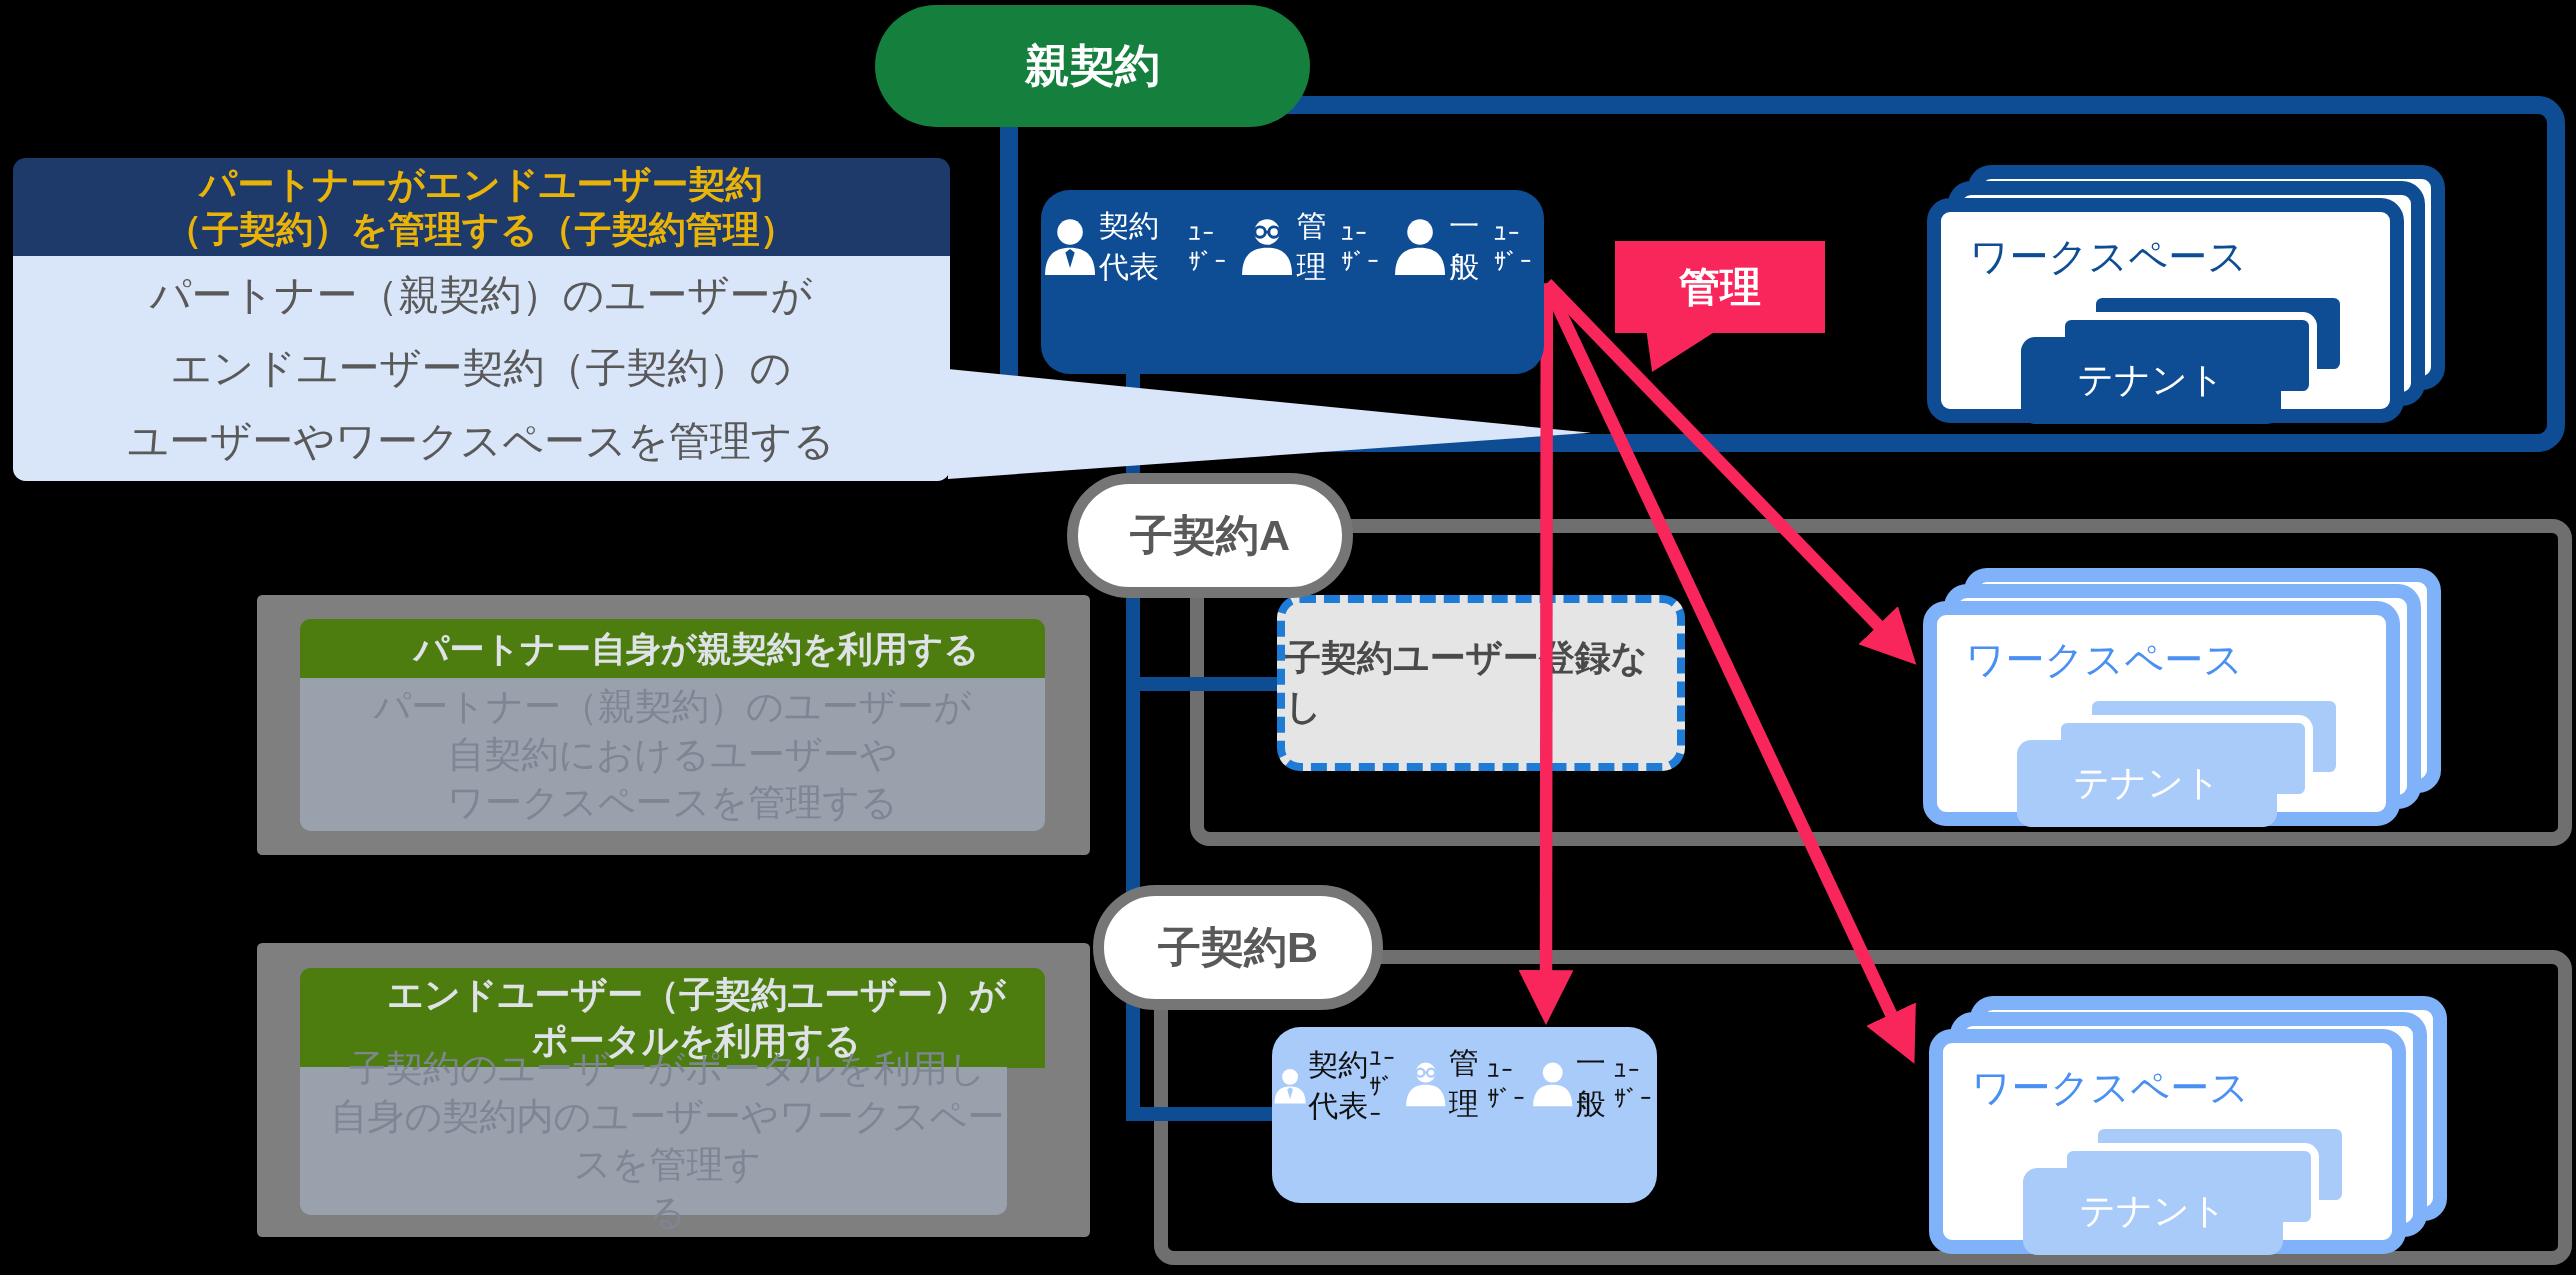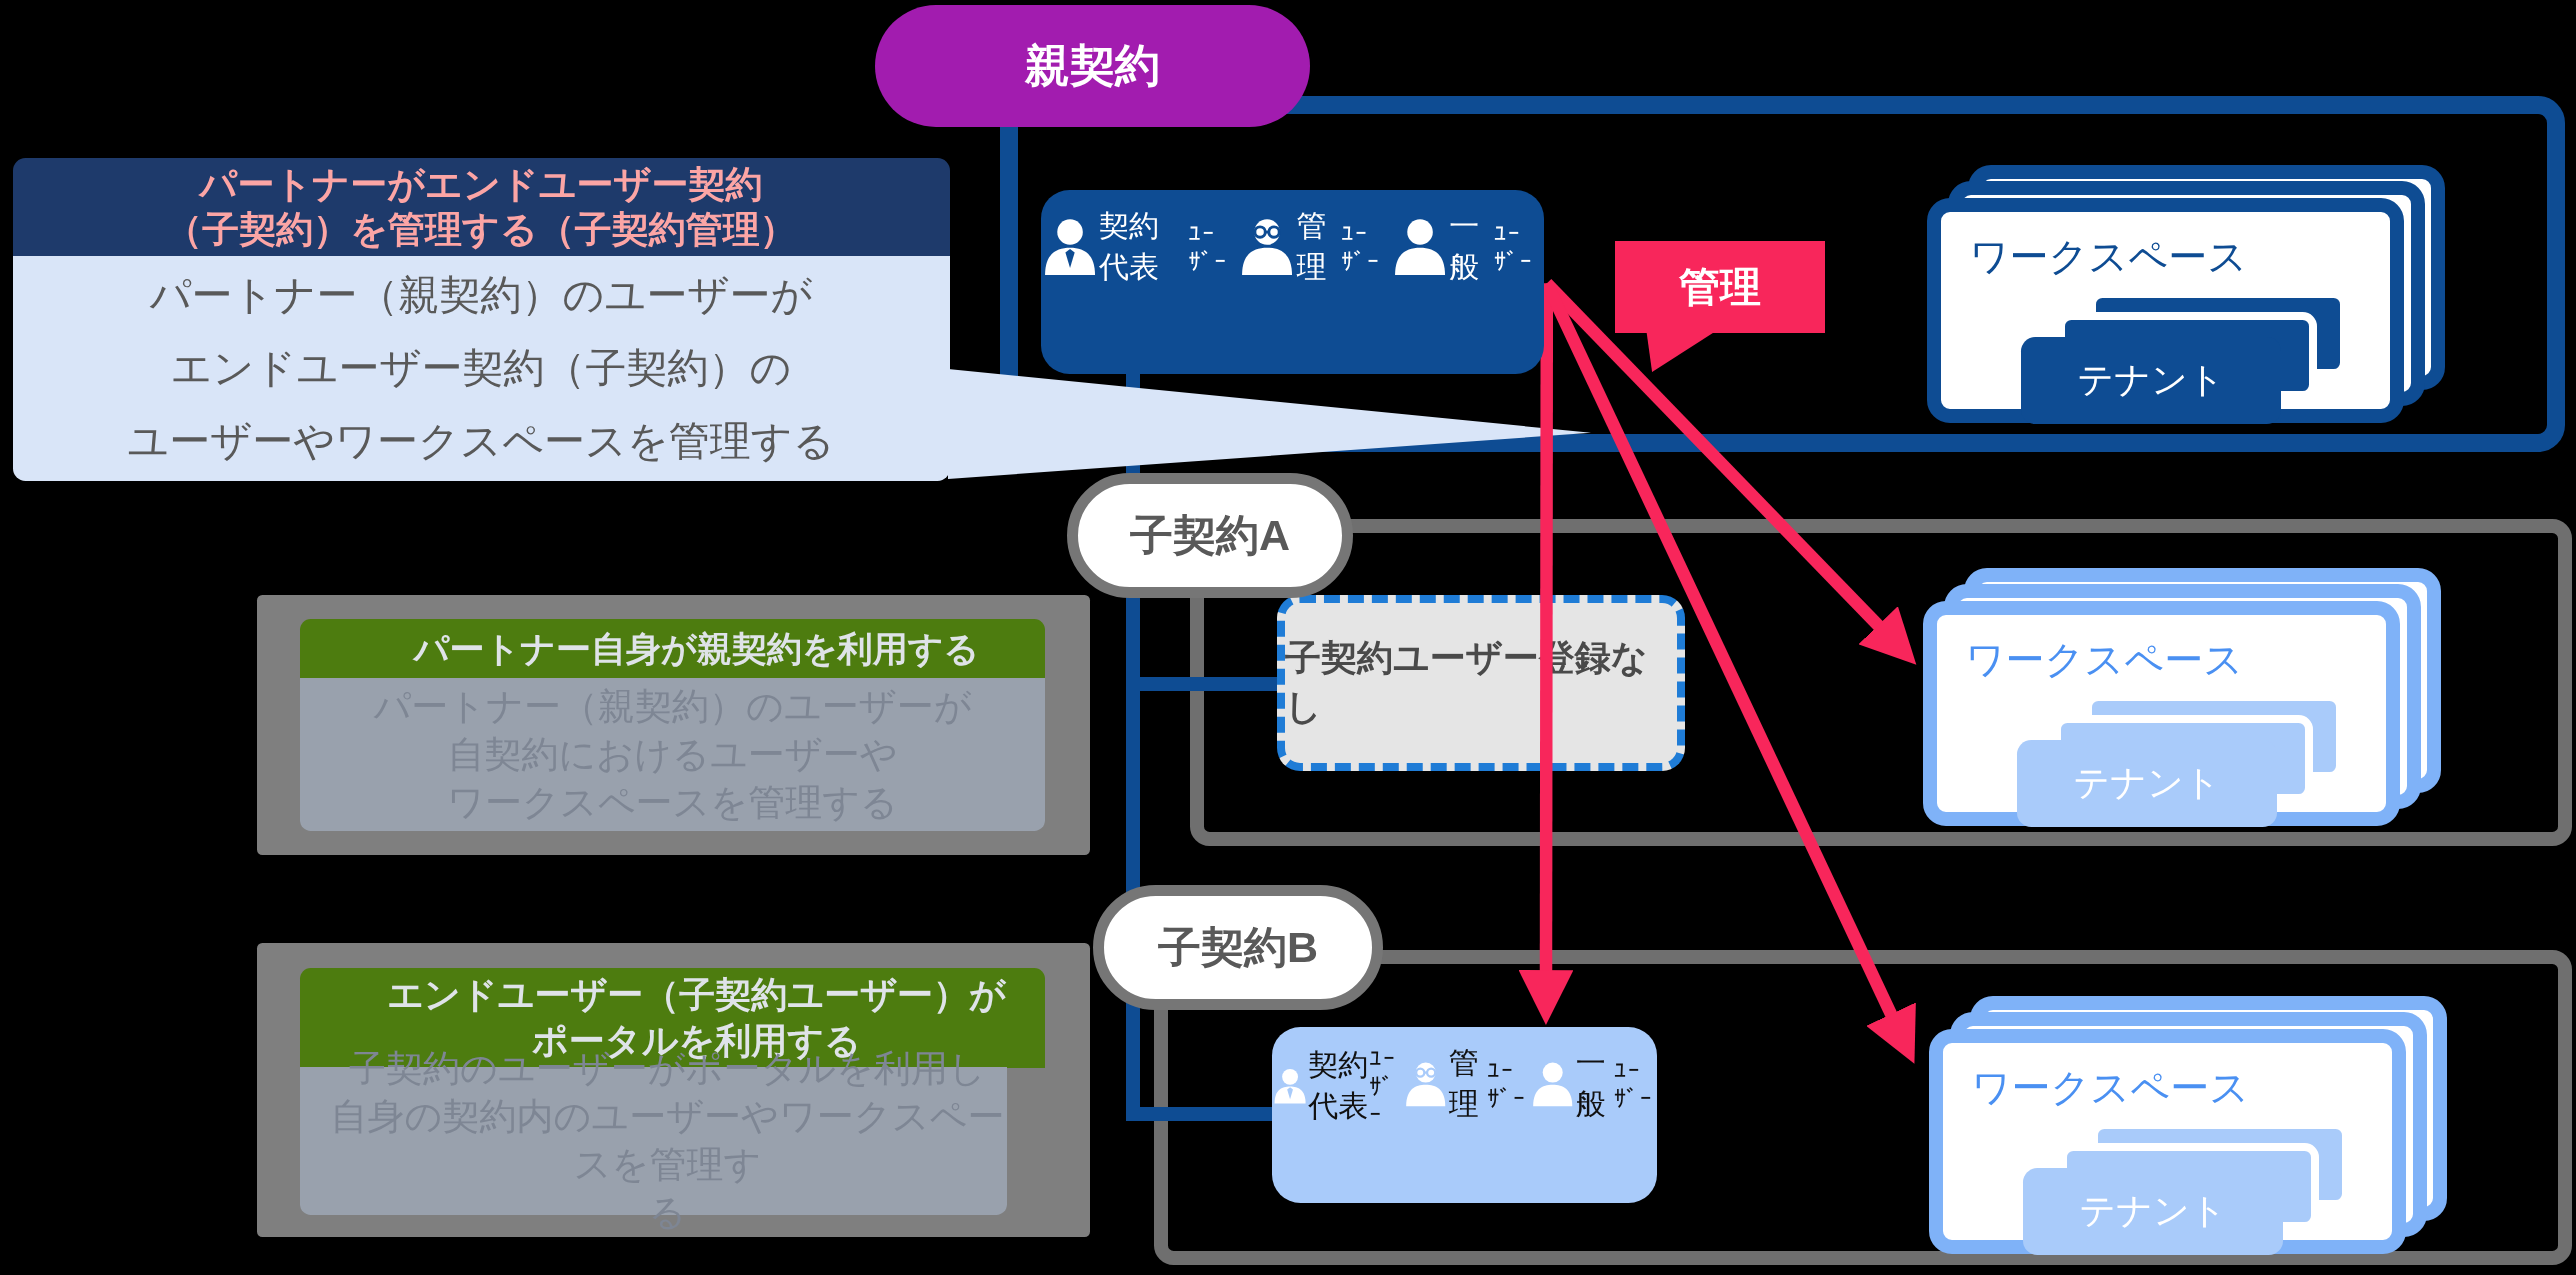--- a/index.html
+++ b/index.html
@@ -9,26 +9,26 @@
 
   
   .frame{position:absolute;background:transparent;z-index:1;}
   .frame.navy{border:18px solid #0E4C93;border-radius:27px;}
   .frame.gray{border:14.3px solid #6F6F6F;border-radius:19.6px;}
   .line{position:absolute;background:#0E4C93;z-index:1;}
 
   
   .pill{position:absolute;display:flex;align-items:center;justify-content:center;
         border-radius:80px;font-weight:bold;z-index:7;}
-  .pill.navy{background:#a21caf;color:#fff;font-size:45px;}
+  .pill.navy{background:#15803d;color:#fff;font-size:45px;}
   .pill.white{background:#fff;border:11.6px solid #767676;color:#595959;font-size:43px;}
 
   
   .co-head{position:absolute;left:12.5px;top:158px;width:937px;height:98px;background:#1E3A6B;
-           border-radius:12.5px 12.5px 0 0;color:#fca5a5;font-weight:bold;font-size:37px;line-height:45px;
+           border-radius:12.5px 12.5px 0 0;color:#eab308;font-weight:bold;font-size:37px;line-height:45px;
            display:flex;flex-direction:column;justify-content:center;text-align:center;z-index:3;}
   .co-body{position:absolute;left:12.5px;top:256px;width:937px;height:225px;background:#D9E5F8;
            border-radius:0 0 12.5px 12.5px;color:#595959;font-size:41px;line-height:73px;
            display:flex;flex-direction:column;justify-content:center;text-align:center;z-index:3;}
   .wedge{position:absolute;left:948px;top:369px;width:643px;height:110px;background:#D9E5F8;
          clip-path:polygon(0 0,0 100%,100% 58%);z-index:2;}
 
   
   .backdrop{position:absolute;background:#7F7F7F;border-radius:5.3px;z-index:2;}
   .dis-head{position:absolute;background:#4d7c0f;border-radius:10.7px 10.7px 0 0;color:#DFE3E8;

